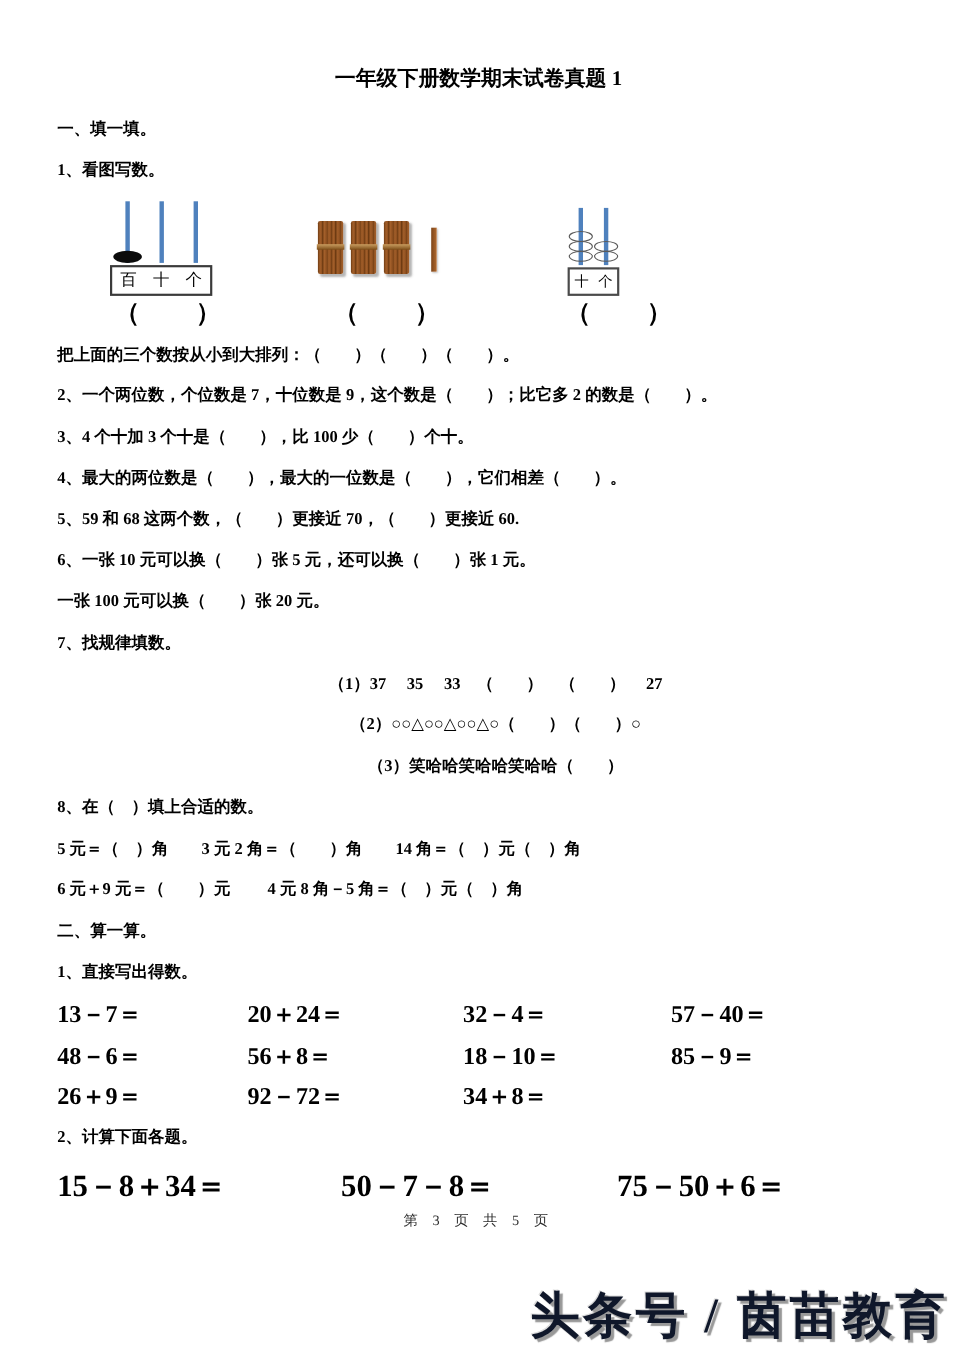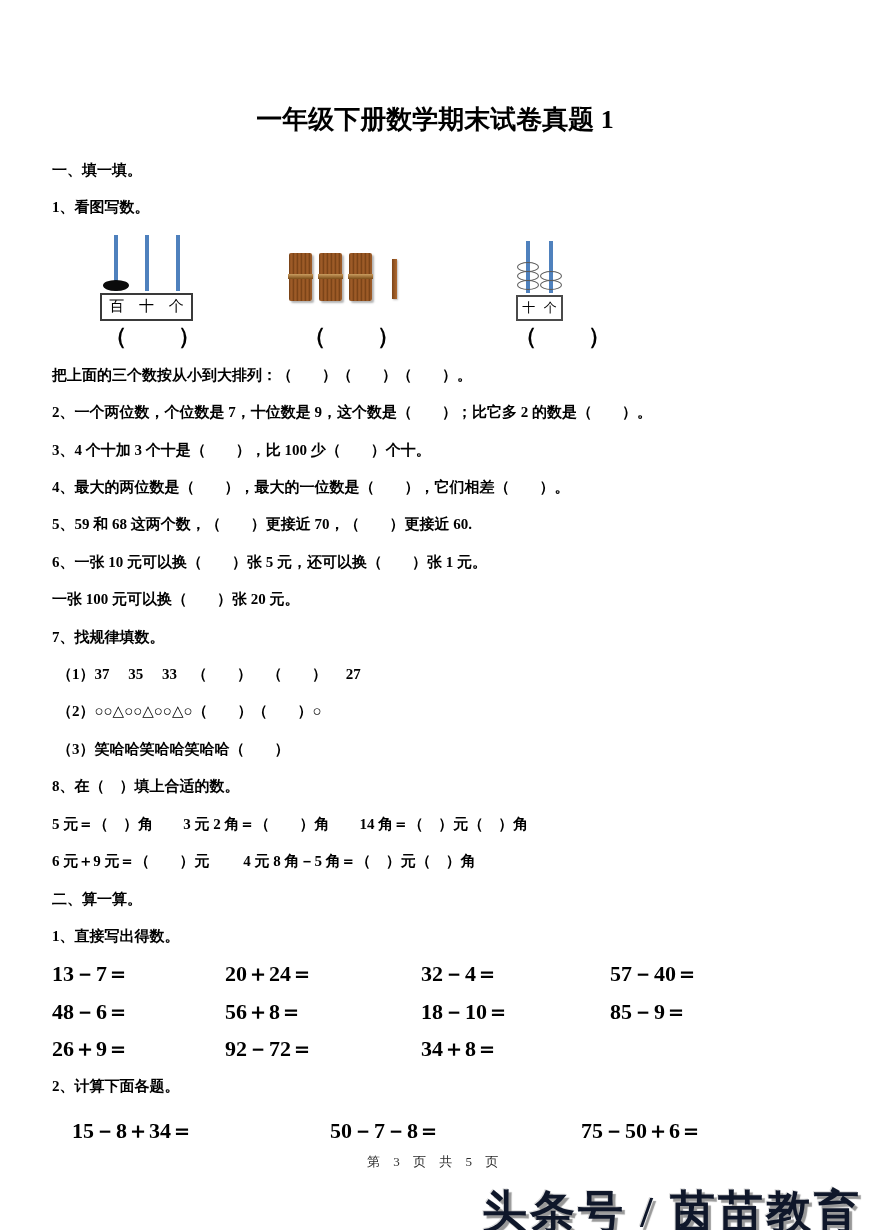--- a/index.html
+++ b/index.html
@@ -10,34 +10,34 @@
     overflow: hidden;
     font-family: "Liberation Serif", "DejaVu Serif", serif;
   }
   .page {
     position: relative;
     width: 870px; height: 1230px;
     color: #000;
     font-weight: 700;
   }
   .title {
-    margin: 16px;
-    padding-top: 88px;
+    margin: 0;
+    padding-top: 56px;
     text-align: center;
-    font-size: 26px;
+    font-size: 19px;
     line-height: 32px;
     font-weight: 700;
   }
   .line {
     margin: 0 26px 0 52px;
     font-size: 15px;
     line-height: 37.4px;
   }
   .line.first { margin-top: 12px; }
-  .sub { margin-left: 57px; }
+  .sub { margin-left: 57px; text-align: center; }
 
   
   .figures { position: relative; height: 86px; margin-top: 8px; }
   .fig { position: absolute; top: 0; }
 
   
   .fig1 { left: 100px; width: 95px; height: 86px; }
   .f1-rod { position: absolute; top: 0; width: 4px; height: 56px; background: #4f81bd; }
   .f1-rod.r1 { left: 14px; }
   .f1-rod.r2 { left: 45px; }
@@ -107,24 +107,24 @@
 
   
   .math-grid {
     margin-left: 52px; margin-right: 26px;
     display: grid;
     grid-template-columns: 173px 196px 189px 1fr;
     font-size: 22px;
     line-height: 37.4px;
   }
   .multi-row {
-    margin-left: 72px; margin-right: 26px; margin-top: 7px;
+    margin-left: 52px; margin-right: 26px; margin-top: 7px;
     display: grid;
     grid-template-columns: 258px 251px 1fr;
-    font-size: 22px;
+    font-size: 28px;
     line-height: 38px;
   }
 
   .footer {
     margin-top: 3px;
     text-align: center;
     font-size: 13px;
     letter-spacing: 5px;
     font-weight: 400;
     color: #2e2e2e;

